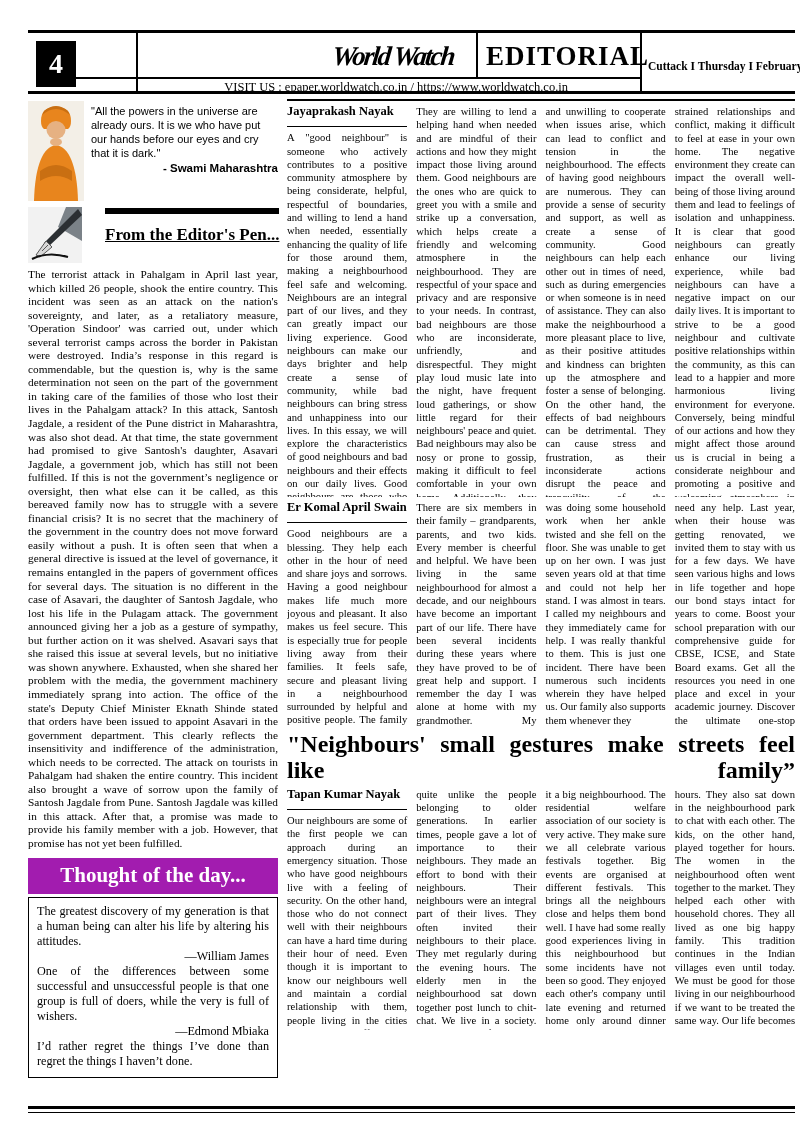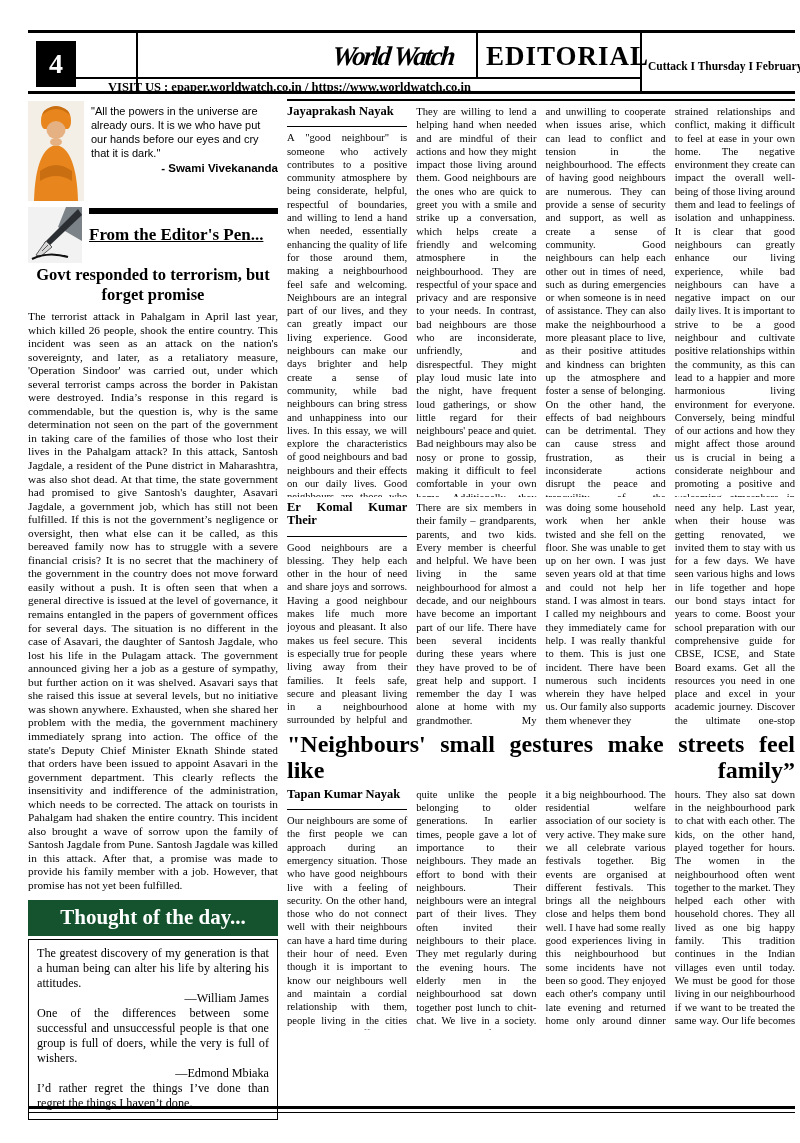--- a/index.html
+++ b/index.html
@@ -17,45 +17,45 @@
              font-size: 28px; font-weight: bold; display: flex; align-items: center; justify-content: center; }
   .mast-v1 { position: absolute; left: 108px; top: 0; bottom: 0; width: 2px; background: #000; }
   .logo { position: absolute; left: 285px; top: 8px; width: 160px; text-align: center;
           font-size: 27px; font-weight: bold; font-style: italic; letter-spacing: -2px;
           transform: skewX(-6deg); white-space: nowrap; }
   .mast-v2 { position: absolute; left: 448px; top: 0; height: 44px; width: 1.5px; background: #000; }
   .section-title { position: absolute; left: 458px; top: 8px; font-size: 27px; font-weight: bold; letter-spacing: 1px; }
   .mast-v3 { position: absolute; left: 612px; top: 0; bottom: 0; width: 1.5px; background: #000; }
   .dateline { position: absolute; left: 620px; top: 27px; font-size: 11.5px; font-weight: bold; white-space: nowrap; }
   .mast-h1 { position: absolute; left: 16px; width: 596px; top: 44px; height: 1.5px; background: #000; }
-  .visit { position: absolute; left: 80px; width: 460px; top: 47px; text-align: left; font-size: 12.5px; font-weight: bold; }
+  .visit { position: absolute; left: 80px; width: 460px; top: 47px; text-align: right; font-size: 12.5px; font-weight: normal; }
 
   
   .content { display: flex; gap: 9px; margin-top: 5px; }
   .left-col { width: 250px; flex: none; }
   .right-col { flex: 1; min-width: 0; }
 
   
   .viv-panel { display: flex; gap: 7px; padding: 2px 0 4px 0; }
   .viv-img { width: 56px; height: 100px; flex: none; }
   .viv-quote { font-family: "Liberation Sans", sans-serif; font-size: 11px; line-height: 14px; padding-top: 3px; }
   .viv-attr { font-weight: bold; text-align: right; margin-top: 2px; font-family: "Liberation Sans", sans-serif; font-size: 11.5px; }
 
   
-  .pen-row { display: flex; gap: 7px; margin-top: 2px; }
+  .pen-row { display: flex; gap: 23px; margin-top: 2px; }
   .pen-img { width: 54px; height: 56px; flex: none; }
   .pen-right { flex: 1; }
   .black-bar { height: 6px; background: #000; margin-top: 1px; }
   .pen-label { font-size: 17px; font-weight: bold; text-decoration: underline; margin-top: 11px; white-space: nowrap; }
 
   .ed-title { font-size: 23px; font-weight: bold; text-align: center; margin-top: 8px; letter-spacing: 0.5px; }
   .ed-sub { font-size: 16.5px; font-weight: bold; text-align: center; line-height: 20px; margin-top: 2px; }
   .ed-body { font-size: 11.3px; line-height: 13.55px; text-align: justify; margin-top: 5px; }
 
-  .thought-banner { background: #14532d; color: #fff; font-size: 21px; font-weight: bold; text-align: center;
+  .thought-banner { background: #a21caf; color: #fff; font-size: 21px; font-weight: bold; text-align: center;
                     padding: 5px 0 6px 0; margin-top: 7px; }
   .thought-box { border: 1.5px solid #000; padding: 6px 8px 8px 8px; font-size: 12.2px; line-height: 15px;
                  text-align: justify; margin-top: 3px; }
   .tq-author { text-align: right; }
 
   
   .art-rule { height: 2px; background: #000; margin-bottom: 3px; }
   .headline { font-weight: bold; line-height: 1.08; text-align: justify; text-align-last: justify; }
   .hl-1 { font-size: 25px; }
   .hl-2 { font-size: 26px; margin-top: 5px; }
@@ -98,42 +98,41 @@
             <path d="M13,20 Q13,6 28,6 Q43,6 43,20 Q43,26 40,28 L16,28 Q13,26 13,20 Z" fill="#e8851d"></path>
             <path d="M14,14 Q28,2 42,14 L40,10 Q28,0 16,10 Z" fill="#c96f12"></path>
             <ellipse cx="28" cy="29" rx="9.5" ry="9" fill="#e6b182"></ellipse>
             <path d="M6,100 C7,64 15,46 28,44 C41,46 49,64 50,100 Z" fill="#e8851d"></path>
             <path d="M12,70 Q28,58 44,70 L44,80 Q28,70 12,80 Z" fill="#c96f12"></path>
             <ellipse cx="28" cy="41" rx="6" ry="4" fill="#e6b182"></ellipse>
           </svg>
         </div>
         <div>
           <div class="viv-quote">"All the powers in the universe are already ours. It is we who have put our hands before our eyes and cry that it is dark."</div>
-          <div class="viv-attr">- Swami Vivekananda</div>
+          <div class="viv-attr">- Swami Maharashtra</div>
         </div>
       </div>
 
       <div class="pen-row">
         <div class="pen-img">
           <svg width="54" height="56" viewBox="0 0 54 56">
             <rect x="0" y="0" width="54" height="56" fill="#f2f2f2"></rect>
             <polygon points="54,0 54,34 30,20 38,0" fill="#7b8288"></polygon>
             <polygon points="50,2 16,36 20,40 54,8" fill="#2b2f33"></polygon>
             <polygon points="18,34 8,48 12,50 24,40" fill="#d8d8d8" stroke="#555" stroke-width="1"></polygon>
             <line x1="14" y1="44" x2="20" y2="38" stroke="#555" stroke-width="1"></line>
             <path d="M4,52 Q20,44 40,50" stroke="#111" stroke-width="2" fill="none"></path>
           </svg>
         </div>
         <div class="pen-right">
           <div class="black-bar"></div>
           <div class="pen-label">From the Editor's Pen...</div>
         </div>
       </div>
 
-      <div class="ed-sub">Govt responded to terrorism, but forget promise</div>
       <div class="ed-body">The terrorist attack in Pahalgam in April last year, which killed 26 people, shook the entire country. This incident was seen as an attack on the nation's sovereignty, and later, as a retaliatory measure, 'Operation Sindoor' was carried out, under which several terrorist camps across the border in Pakistan were destroyed. India’s response in this regard is commendable, but the question is, why is the same determination not seen on the part of the government in taking care of the families of those who lost their lives in the Pahalgam attack? In this attack, Santosh Jagdale, a resident of the Pune district in Maharashtra, was also shot dead. At that time, the state government had promised to give Santosh's daughter, Asavari Jagdale, a government job, which has still not been fulfilled. If this is not the government’s negligence or oversight, then what else can it be called, as this bereaved family now has to struggle with a severe financial crisis? It is no secret that the machinery of the government in the country does not move forward easily without a push. It is often seen that when a general directive is issued at the level of governance, it remains entangled in the papers of government offices for several days. The situation is no different in the case of Asavari, the daughter of Santosh Jagdale, who lost his life in the Pulagam attack. The government announced giving her a job as a gesture of sympathy, but further action on it was shelved. Asavari says that she raised this issue at several levels, but no initiative was shown anywhere. Exhausted, when she shared her problem with the media, the government machinery immediately sprang into action. The office of the state's Deputy Chief Minister Eknath Shinde stated that orders have been issued to appoint Asavari in the government department. This clearly reflects the insensitivity and indifference of the administration, which needs to be corrected. The attack on tourists in Pahalgam had shaken the entire country. This incident also brought a wave of sorrow upon the family of Santosh Jagdale from Pune. Santosh Jagdale was killed in this attack. After that, a promise was made to provide his family member with a job. However, that promise has not yet been fulfilled.</div>
 
       <div class="thought-banner">Thought of the day...</div>
       <div class="thought-box">
         <div>The greatest discovery of my generation is that a human being can alter his life by altering his attitudes.</div>
         <div class="tq-author">—William James</div>
         <div>One of the differences between some successful and unsuccessful people is that one group is full of doers, while the very is full of wishers.</div>
         <div class="tq-author">—Edmond Mbiaka</div>
         <div>I’d rather regret the things I’ve done than regret the things I haven’t done.</div>
 
@@ -152,21 +151,21 @@
           </div>
           <div class="col">They are willing to lend a helping hand when needed and are mindful of their actions and how they might impact those living around them. Good neighbours are the ones who are quick to greet you with a smile and strike up a conversation, which helps create a friendly and welcoming atmosphere in the neighbourhood. They are respectful of your space and privacy and are responsive to your needs. In contrast, bad neighbours are those who are inconsiderate, unfriendly, and disrespectful. They might play loud music late into the night, have frequent loud gatherings, or show little regard for their neighbours' peace and quiet. Bad neighbours may also be nosy or prone to gossip, making it difficult to feel comfortable in your own home. Additionally, they may be unresponsive</div>
           <div class="col">and unwilling to cooperate when issues arise, which can lead to conflict and tension in the neighbourhood. The effects of having good neighbours are numerous. They can provide a sense of security and support, as well as create a sense of community. Good neighbours can help each other out in times of need, such as during emergencies or when someone is in need of assistance. They can also make the neighbourhood a more pleasant place to live, as their positive attitudes and kindness can brighten up the atmosphere and foster a sense of belonging. On the other hand, the effects of bad neighbours can be detrimental. They can cause stress and frustration, as their inconsiderate actions disrupt the peace and tranquility of the neighbourhood. Bad neighbours can also lead to</div>
           <div class="col">strained relationships and conflict, making it difficult to feel at ease in your own home. The negative environment they create can impact the overall well-being of those living around them and lead to feelings of isolation and unhappiness. It is clear that good neighbours can greatly enhance our living experience, while bad neighbours can have a negative impact on our daily lives. It is important to strive to be a good neighbour and cultivate positive relationships within the community, as this can lead to a happier and more harmonious living environment for everyone. Conversely, being mindful of our actions and how they might affect those around us is crucial in being a considerate neighbour and promoting a positive and welcoming atmosphere in our neighbourhoods.</div>
         </div>
       </div>
 
       <div>
         <div class="cols cols-a2">
           <div class="col">
-            <div class="byline">Er Komal Kumar Their</div>
+            <div class="byline">Er Komal April Swain</div>
             <span>Good neighbours are a blessing. They help each other in the hour of need and share joys and sorrows. Having a good neighbour makes life much more joyous and pleasant. It also makes us feel secure. This is especially true for people living away from their families. It feels safe, secure and pleasant living in a neighbourhood surrounded by helpful and positive people. The family living in my neighbourhood is full of life.</span>
           </div>
           <div class="col">There are six members in their family – grandparents, parents, and two kids. Every member is cheerful and helpful. We have been living in the same neighbourhood for almost a decade, and our neighbours have become an important part of our life. There have been several incidents during these years where they have proved to be of great help and support. I remember the day I was alone at home with my grandmother. My grandmother</div>
           <div class="col">was doing some household work when her ankle twisted and she fell on the floor. She was unable to get up on her own. I was just seven years old at that time and could not help her stand. I was almost in tears. I called my neighbours and they immediately came for help. I was really thankful to them. This is just one incident. There have been numerous such incidents wherein they have helped us. Our family also supports them whenever they</div>
           <div class="col">need any help. Last year, when their house was getting renovated, we invited them to stay with us for a few days. We have seen various highs and lows in life together and hope our bond stays intact for years to come. Boost your school preparation with our comprehensive guide for CBSE, ICSE, and State Board exams. Get all the resources you need in one place and excel in your academic journey. Discover the ultimate one-stop solution at.</div>
         </div>
       </div>
 
       <div>
         <div class="headline hl-3">"Neighbours' small gestures make streets feel like family”</div>

